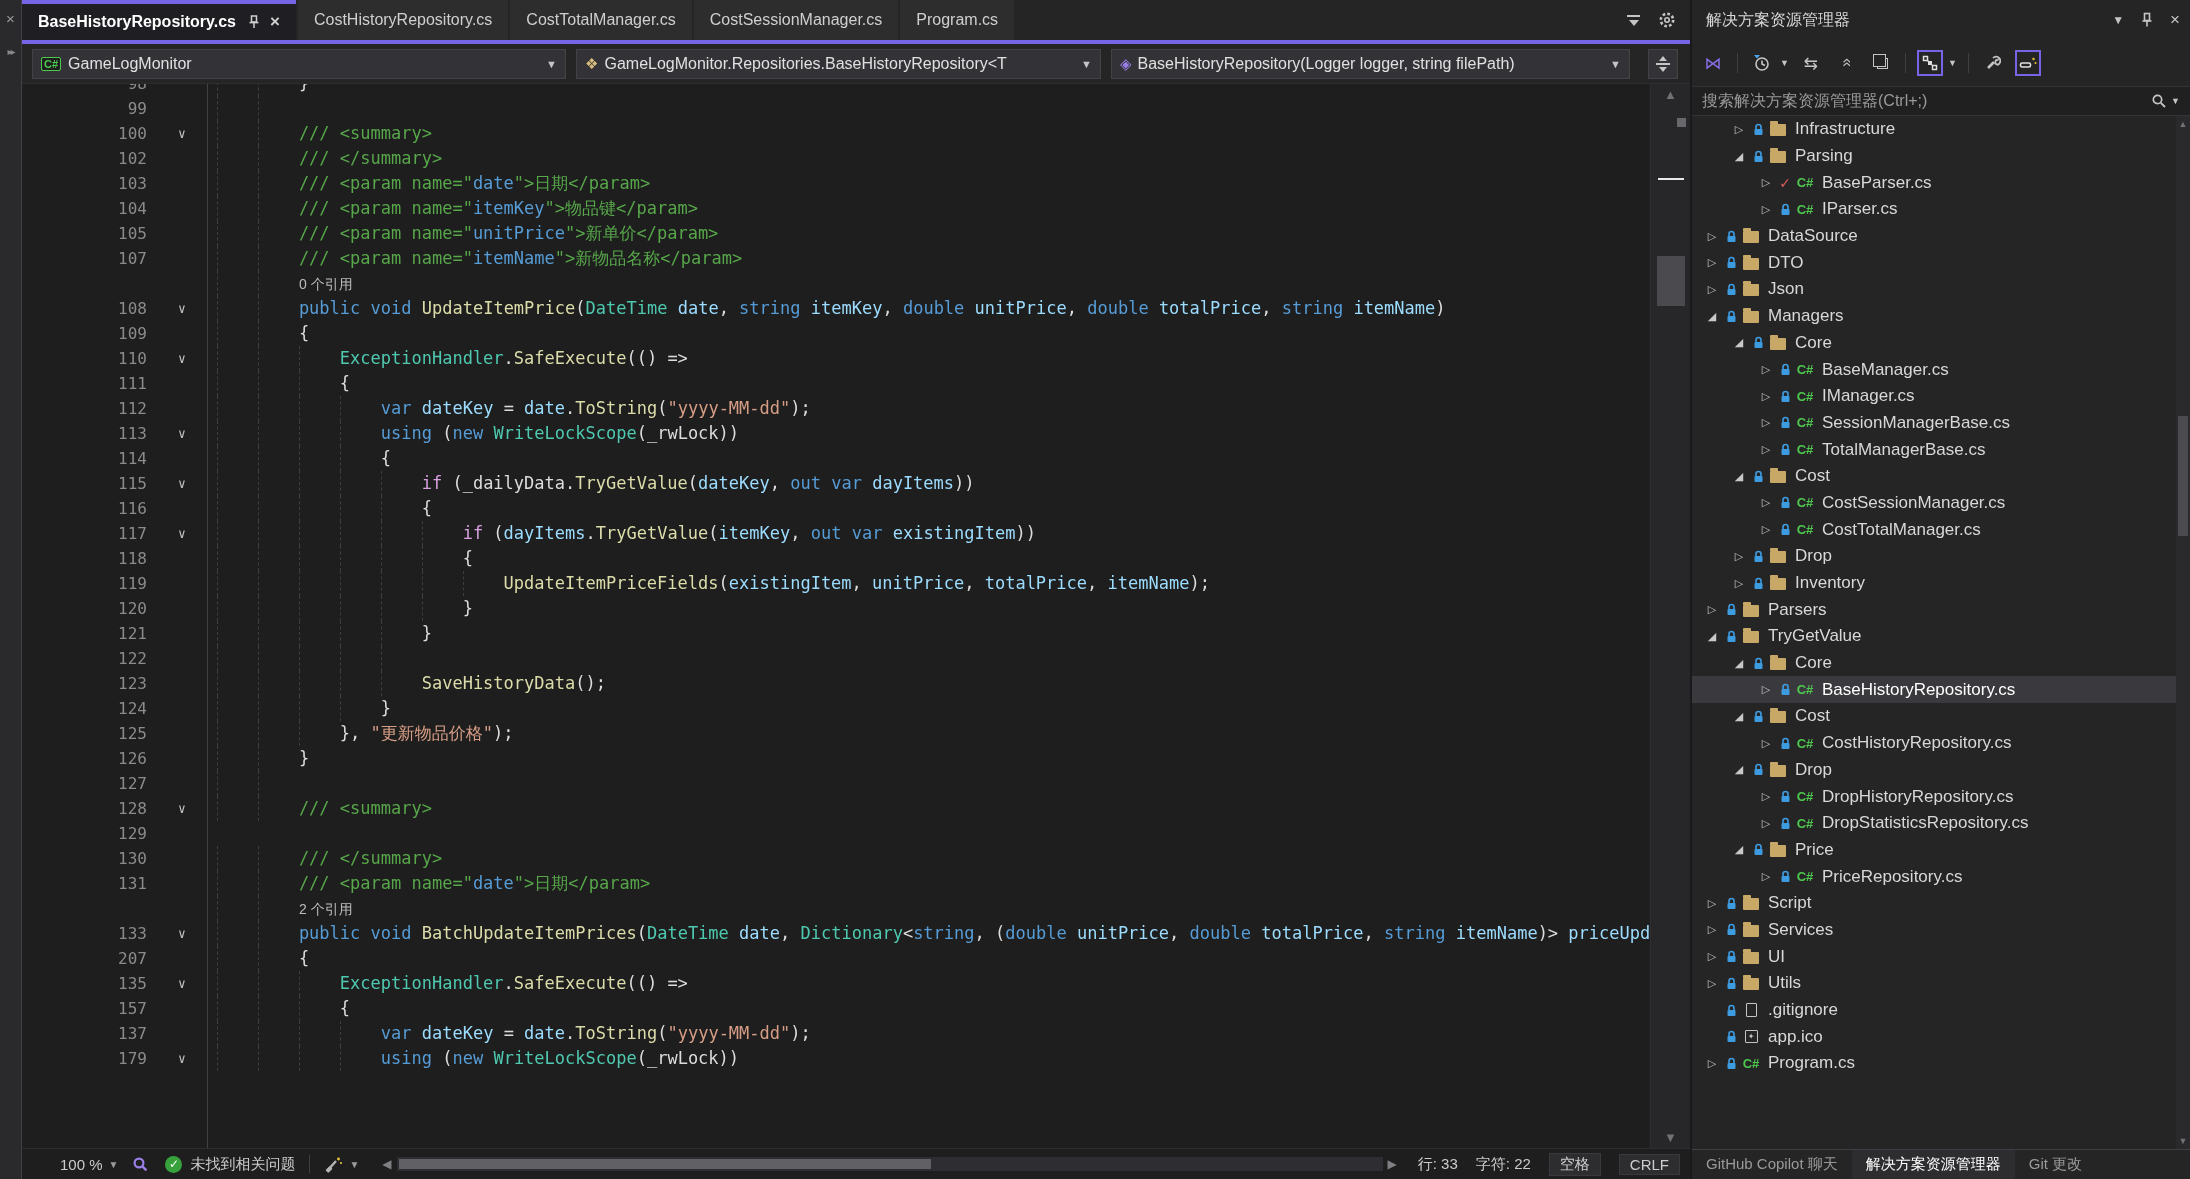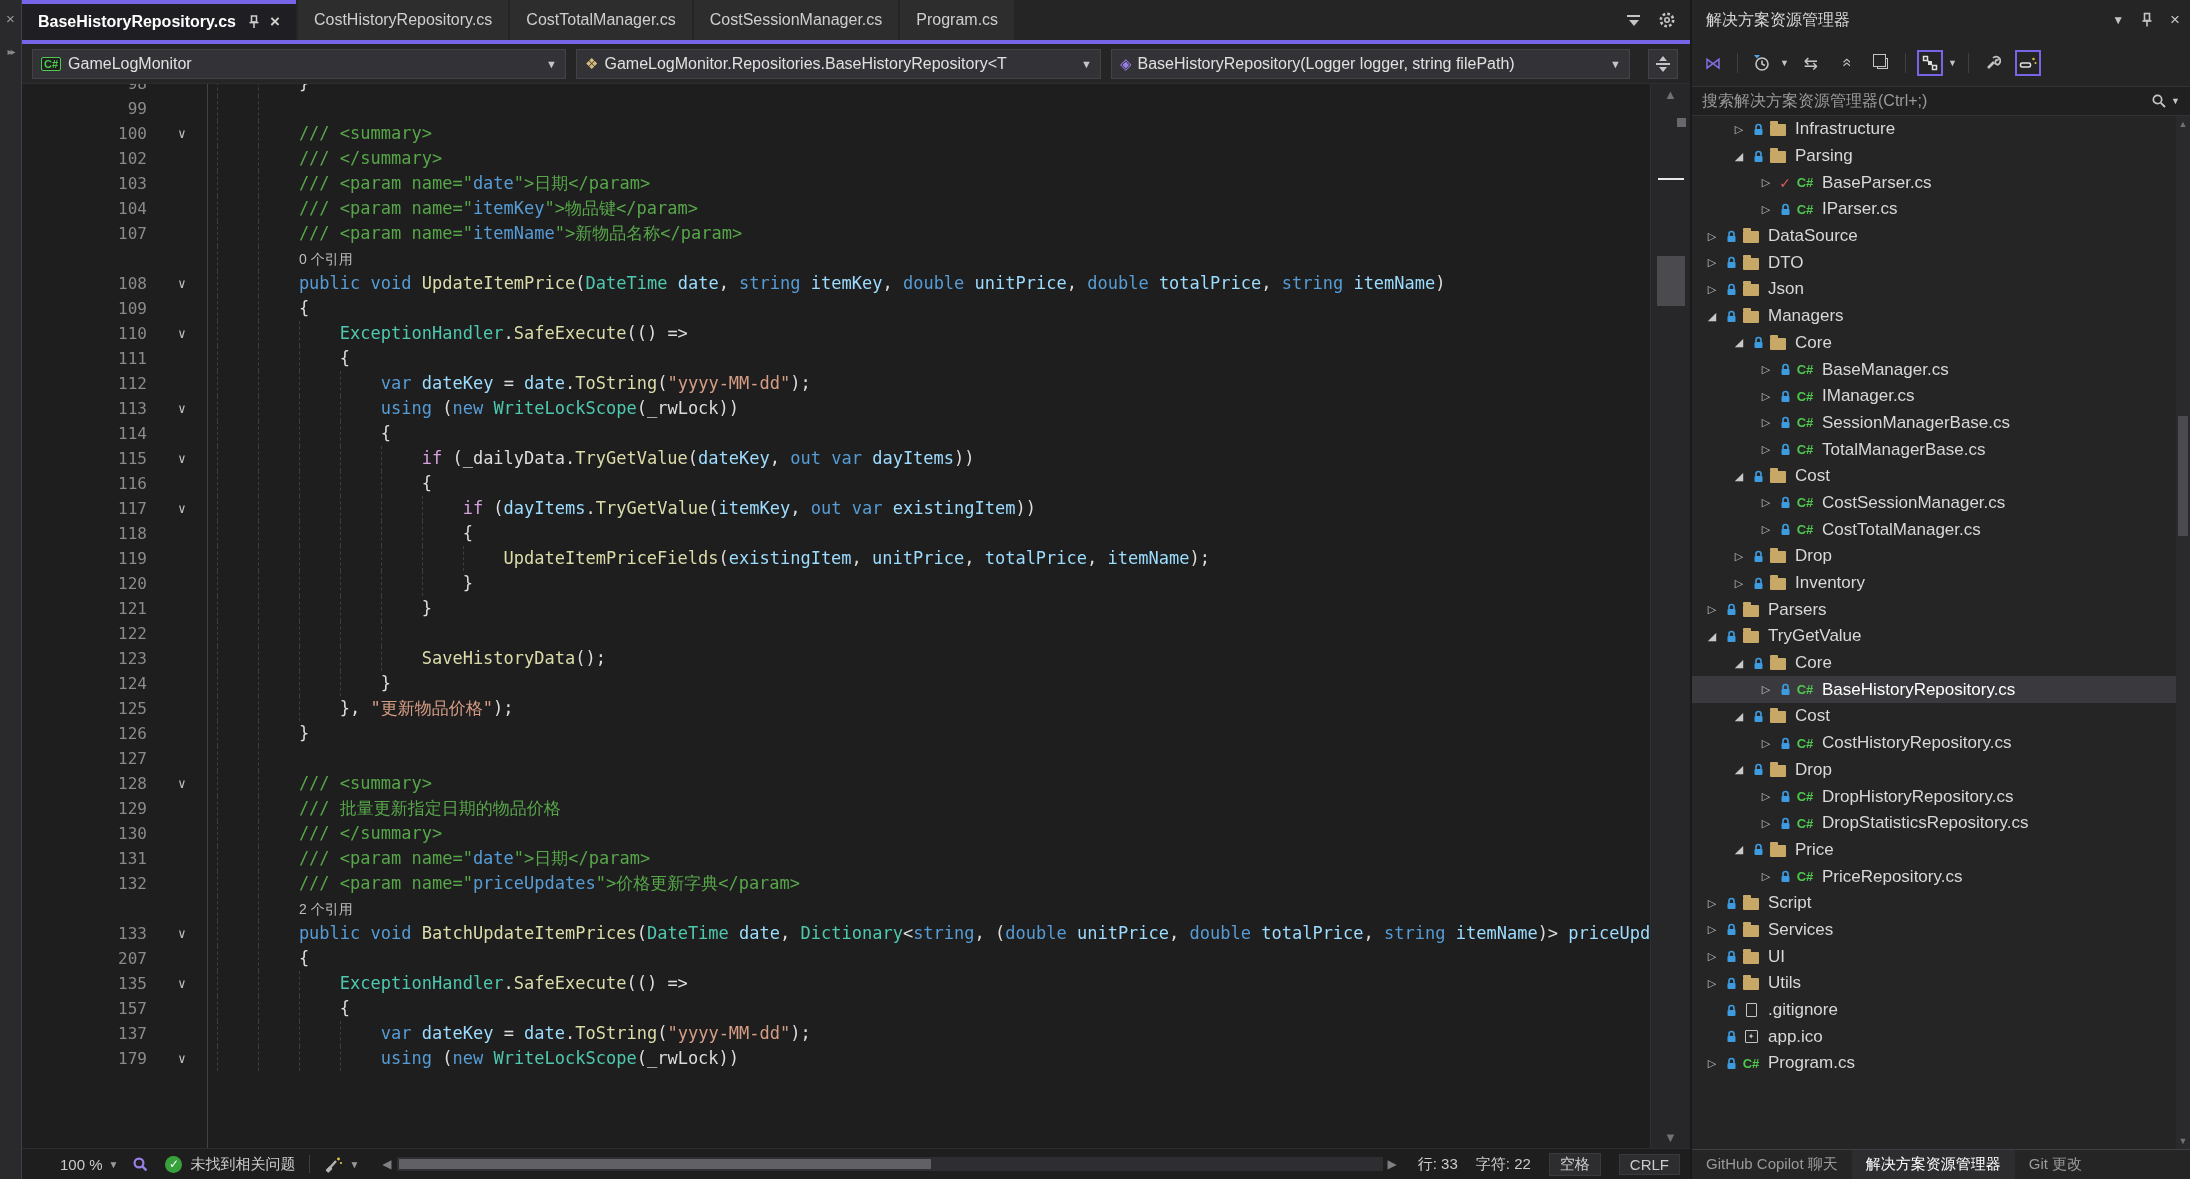--- a/index.html
+++ b/index.html
@@ -213,20 +213,25 @@
             <span class="lnum">103</span>
             <span class="foldcol"></span>
             <div class="ctext"><i class="guide" style="left: 0ch;"></i><i class="guide" style="left: 4ch;"></i><span class="tk-cm">        /// &lt;param name="</span><span class="tk-av">date</span><span class="tk-cm">"&gt;日期&lt;/param&gt;</span></div>
           </div>
           <div class="crow">
             <span class="lnum">104</span>
             <span class="foldcol"></span>
             <div class="ctext"><i class="guide" style="left: 0ch;"></i><i class="guide" style="left: 4ch;"></i><span class="tk-cm">        /// &lt;param name="</span><span class="tk-av">itemKey</span><span class="tk-cm">"&gt;物品键&lt;/param&gt;</span></div>
           </div>
           <div class="crow">
+            <span class="lnum">105</span>
+            <span class="foldcol"></span>
+            <div class="ctext"><i class="guide" style="left: 0ch;"></i><i class="guide" style="left: 4ch;"></i><span class="tk-cm">        /// &lt;param name="</span><span class="tk-av">unitPrice</span><span class="tk-cm">"&gt;新单价&lt;/param&gt;</span></div>
+          </div>
+          <div class="crow">
             <span class="lnum">107</span>
             <span class="foldcol"></span>
             <div class="ctext"><i class="guide" style="left: 0ch;"></i><i class="guide" style="left: 4ch;"></i><span class="tk-cm">        /// &lt;param name="</span><span class="tk-av">itemName</span><span class="tk-cm">"&gt;新物品名称&lt;/param&gt;</span></div>
           </div>
           <div class="crow">
             <span class="lnum"></span>
             <span class="foldcol"></span>
             <div class="ctext"><i class="guide" style="left: 0ch;"></i><i class="guide" style="left: 4ch;"></i><span class="tk-cl">0 个引用</span></div>
           </div>
           <div class="crow">
@@ -330,36 +335,30 @@
             <div class="ctext"><i class="guide" style="left: 0ch;"></i><i class="guide" style="left: 4ch;"></i></div>
           </div>
           <div class="crow">
             <span class="lnum">128</span>
             <span class="foldcol">∨</span>
             <div class="ctext"><i class="guide" style="left: 0ch;"></i><i class="guide" style="left: 4ch;"></i><span class="tk-cm">        /// &lt;summary&gt;</span></div>
           </div>
           <div class="crow">
             <span class="lnum">129</span>
             <span class="foldcol"></span>
-            <div class="ctext"><i class="guide" style="left: 0ch;"></i><i class="guide" style="left: 4ch;"></i><span class="tk-cm">        /// 批量更新指定日期的物品价格</span></div>
           </div>
           <div class="crow">
             <span class="lnum">130</span>
             <span class="foldcol"></span>
             <div class="ctext"><i class="guide" style="left: 0ch;"></i><i class="guide" style="left: 4ch;"></i><span class="tk-cm">        /// &lt;/summary&gt;</span></div>
           </div>
           <div class="crow">
             <span class="lnum">131</span>
             <span class="foldcol"></span>
             <div class="ctext"><i class="guide" style="left: 0ch;"></i><i class="guide" style="left: 4ch;"></i><span class="tk-cm">        /// &lt;param name="</span><span class="tk-av">date</span><span class="tk-cm">"&gt;日期&lt;/param&gt;</span></div>
-          </div>
-          <div class="crow">
-            <span class="lnum">132</span>
-            <span class="foldcol"></span>
-            <div class="ctext"><i class="guide" style="left: 0ch;"></i><i class="guide" style="left: 4ch;"></i><span class="tk-cm">        /// &lt;param name="</span><span class="tk-av">priceUpdates</span><span class="tk-cm">"&gt;价格更新字典&lt;/param&gt;</span></div>
           </div>
           <div class="crow">
             <span class="lnum"></span>
             <span class="foldcol"></span>
             <div class="ctext"><i class="guide" style="left: 0ch;"></i><i class="guide" style="left: 4ch;"></i><span class="tk-cl">2 个引用</span></div>
           </div>
           <div class="crow">
             <span class="lnum">133</span>
             <span class="foldcol">∨</span>
             <div class="ctext"><i class="guide" style="left: 0ch;"></i><i class="guide" style="left: 4ch;"></i><span class="tk-kw">        public</span><span class="tk-pl"> </span><span class="tk-kw">void</span><span class="tk-pl"> </span><span class="tk-m">BatchUpdateItemPrices</span><span class="tk-pl">(</span><span class="tk-ty">DateTime</span><span class="tk-pl"> </span><span class="tk-id">date</span><span class="tk-pl">, </span><span class="tk-ty">Dictionary</span><span class="tk-pl">&lt;</span><span class="tk-kw">string</span><span class="tk-pl">, (</span><span class="tk-kw">double</span><span class="tk-pl"> </span><span class="tk-id">unitPrice</span><span class="tk-pl">, </span><span class="tk-kw">double</span><span class="tk-pl"> </span><span class="tk-id">totalPrice</span><span class="tk-pl">, </span><span class="tk-kw">string</span><span class="tk-pl"> </span><span class="tk-id">itemName</span><span class="tk-pl">)&gt; </span><span class="tk-id">priceUpdat</span></div>

